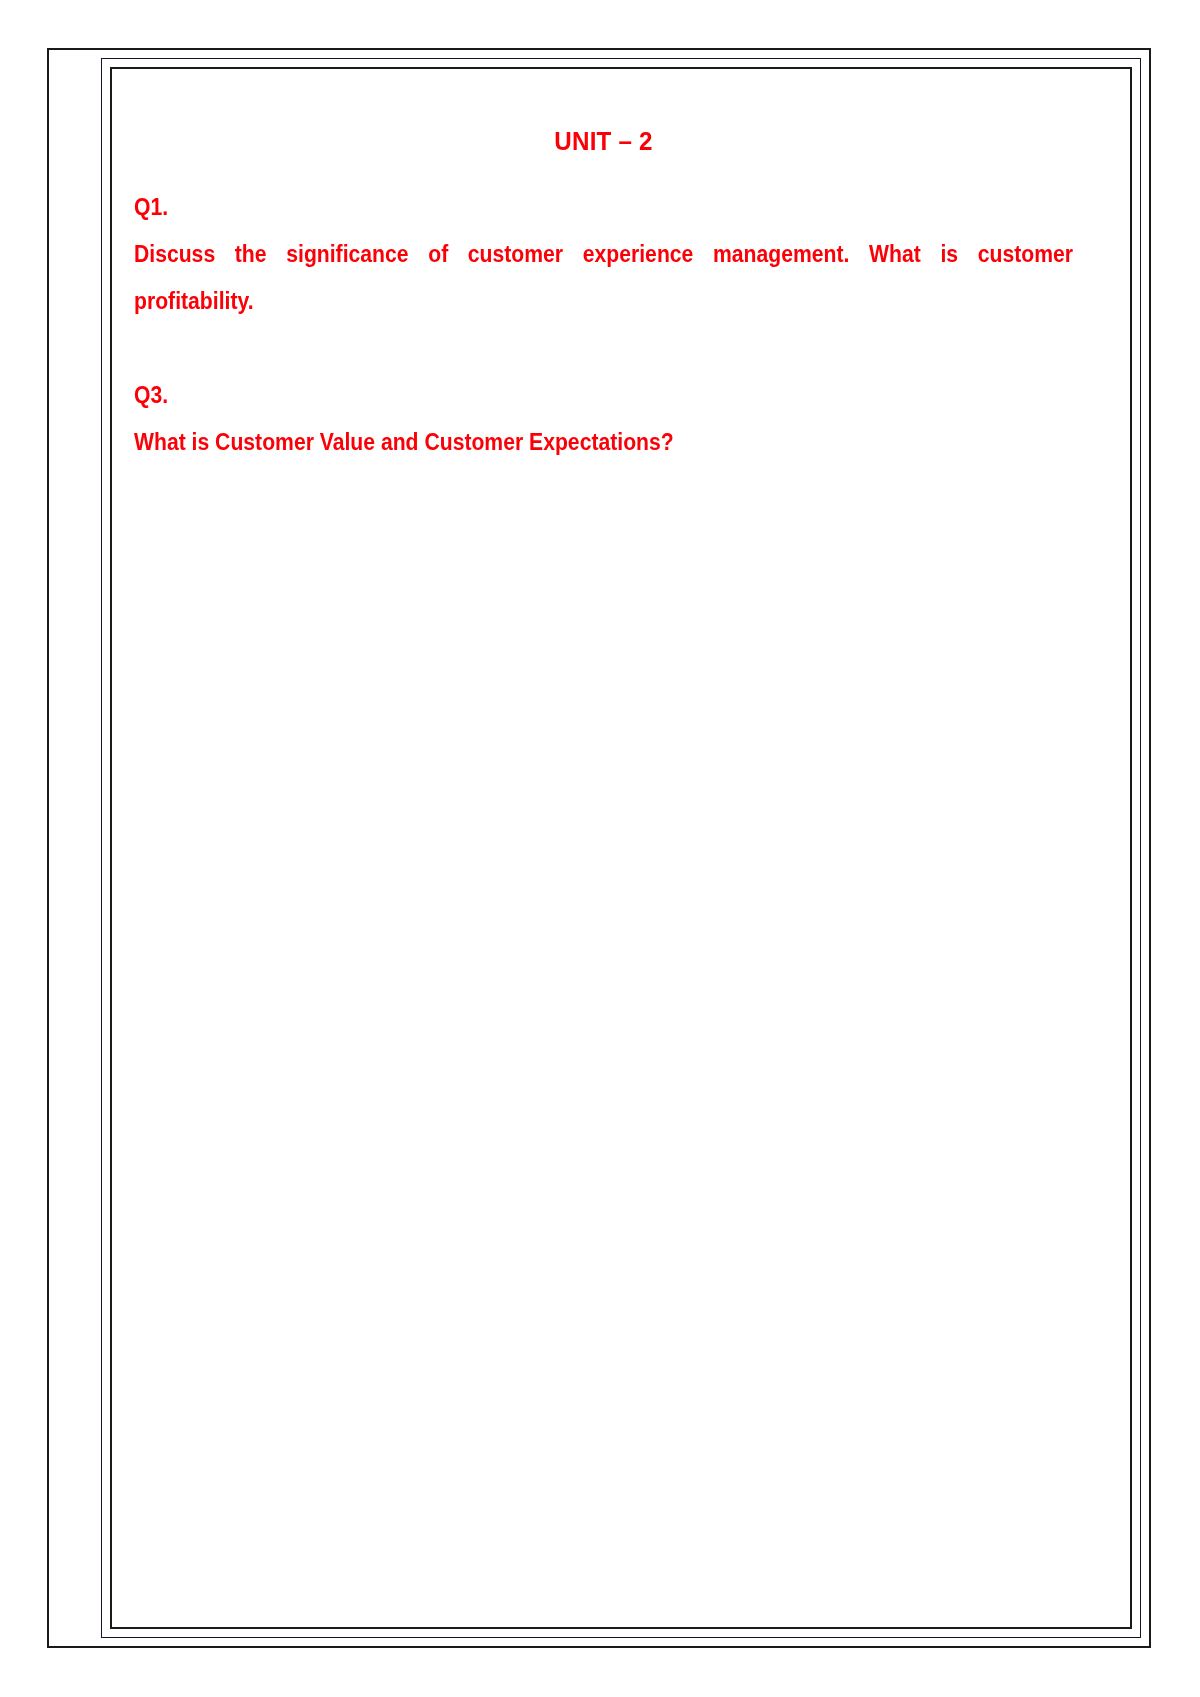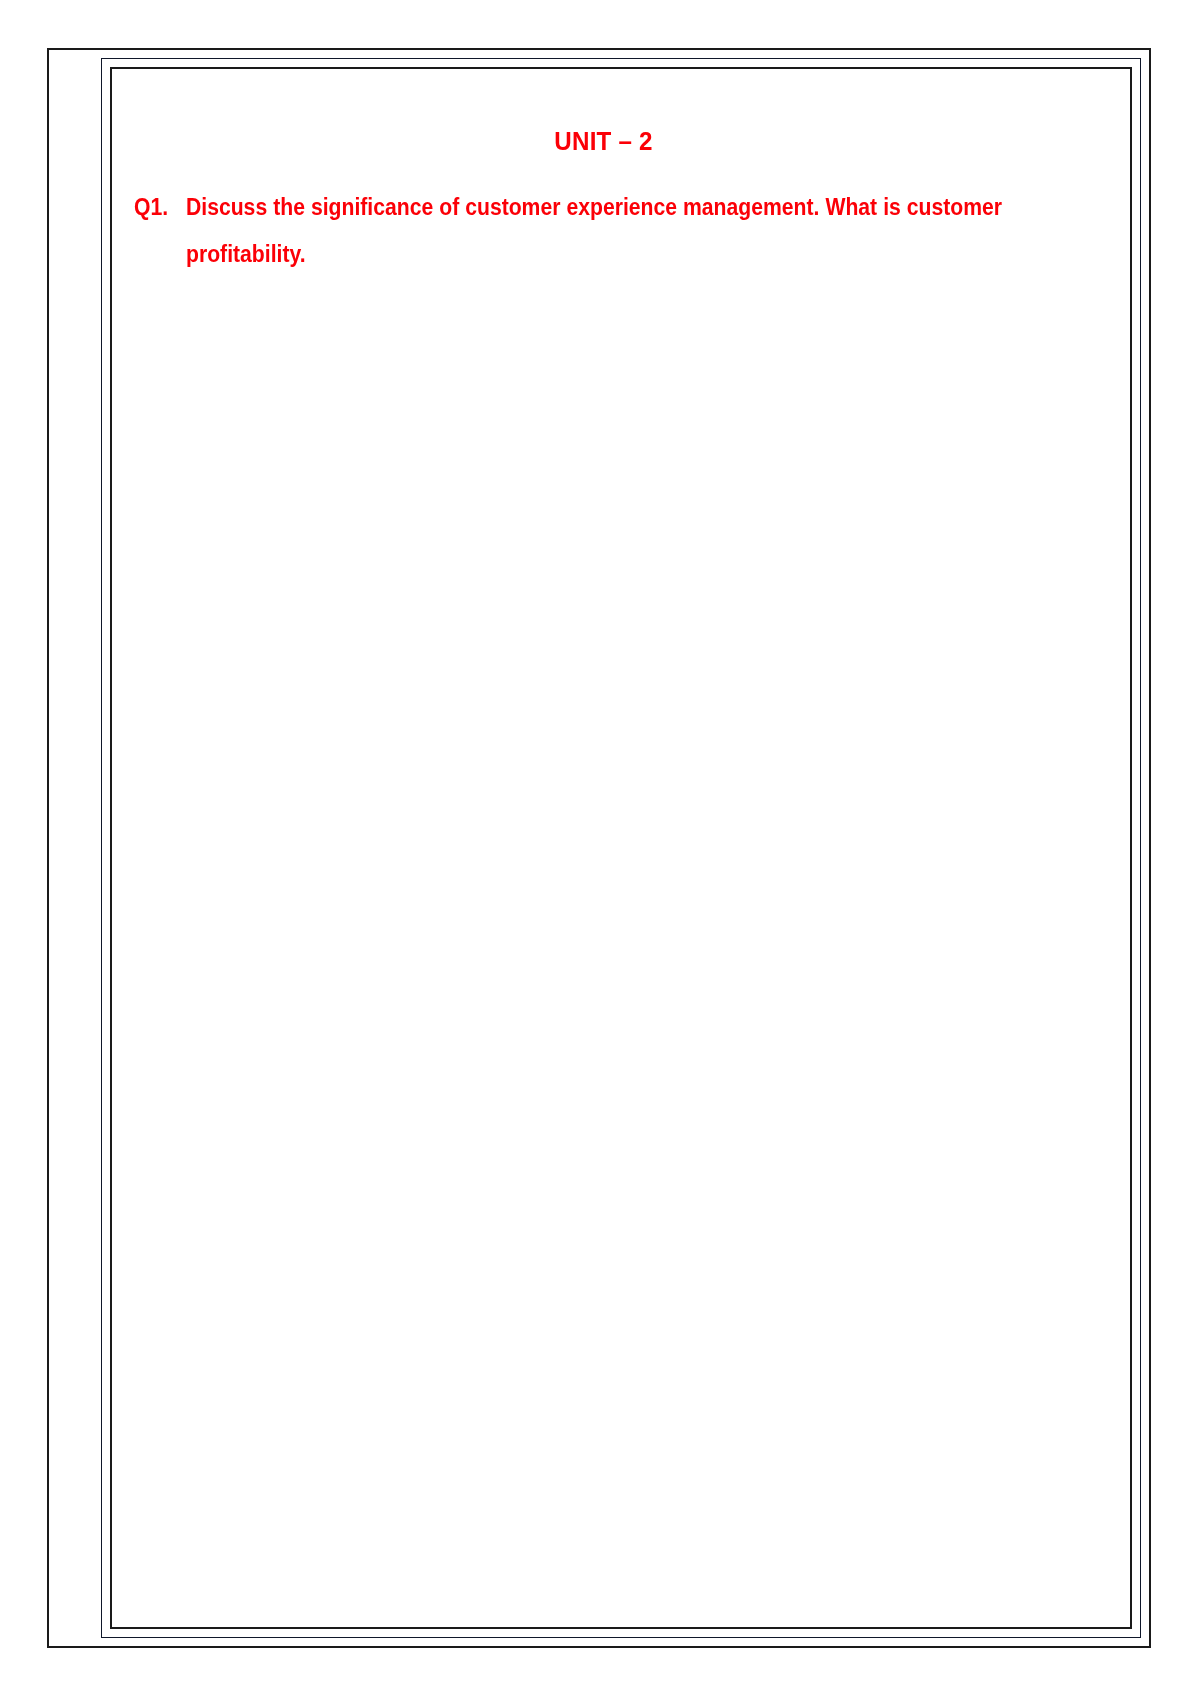--- a/index.html
+++ b/index.html
@@ -75,20 +75,21 @@
     margin: 0;
     padding: 0;
     list-style: none;
   }
 
   .qitem {
     display: flex;
     align-items: flex-start;
     margin-bottom: 0;
     padding-bottom: 0;
+    flex-direction: column;
   }
 
   .qlabel {
     color: #fb0007;
     font-family: "Liberation Sans", sans-serif;
     font-weight: bold;
     font-size: 23px;
     line-height: 47px;
     flex: 0 0 auto;
     width: 52px;
@@ -128,20 +129,24 @@
         <h1 class="unit-title">UNIT – 2</h1>
 
         <ol class="qlist">
 
           <li class="qitem">
             <span class="qlabel">Q1.</span>
             <span class="qtext last-full">Discuss the significance of customer experience management. What is customer profitability.</span>
           </li>
 
 
+          <li class="qitem">
+            <span class="qlabel">Q3.</span>
+            <span class="qtext">What is Customer Value and Customer Expectations?</span>
+          </li>
 
 
 
 
         </ol>
 
       </div>
 
     </div>
   </div>

